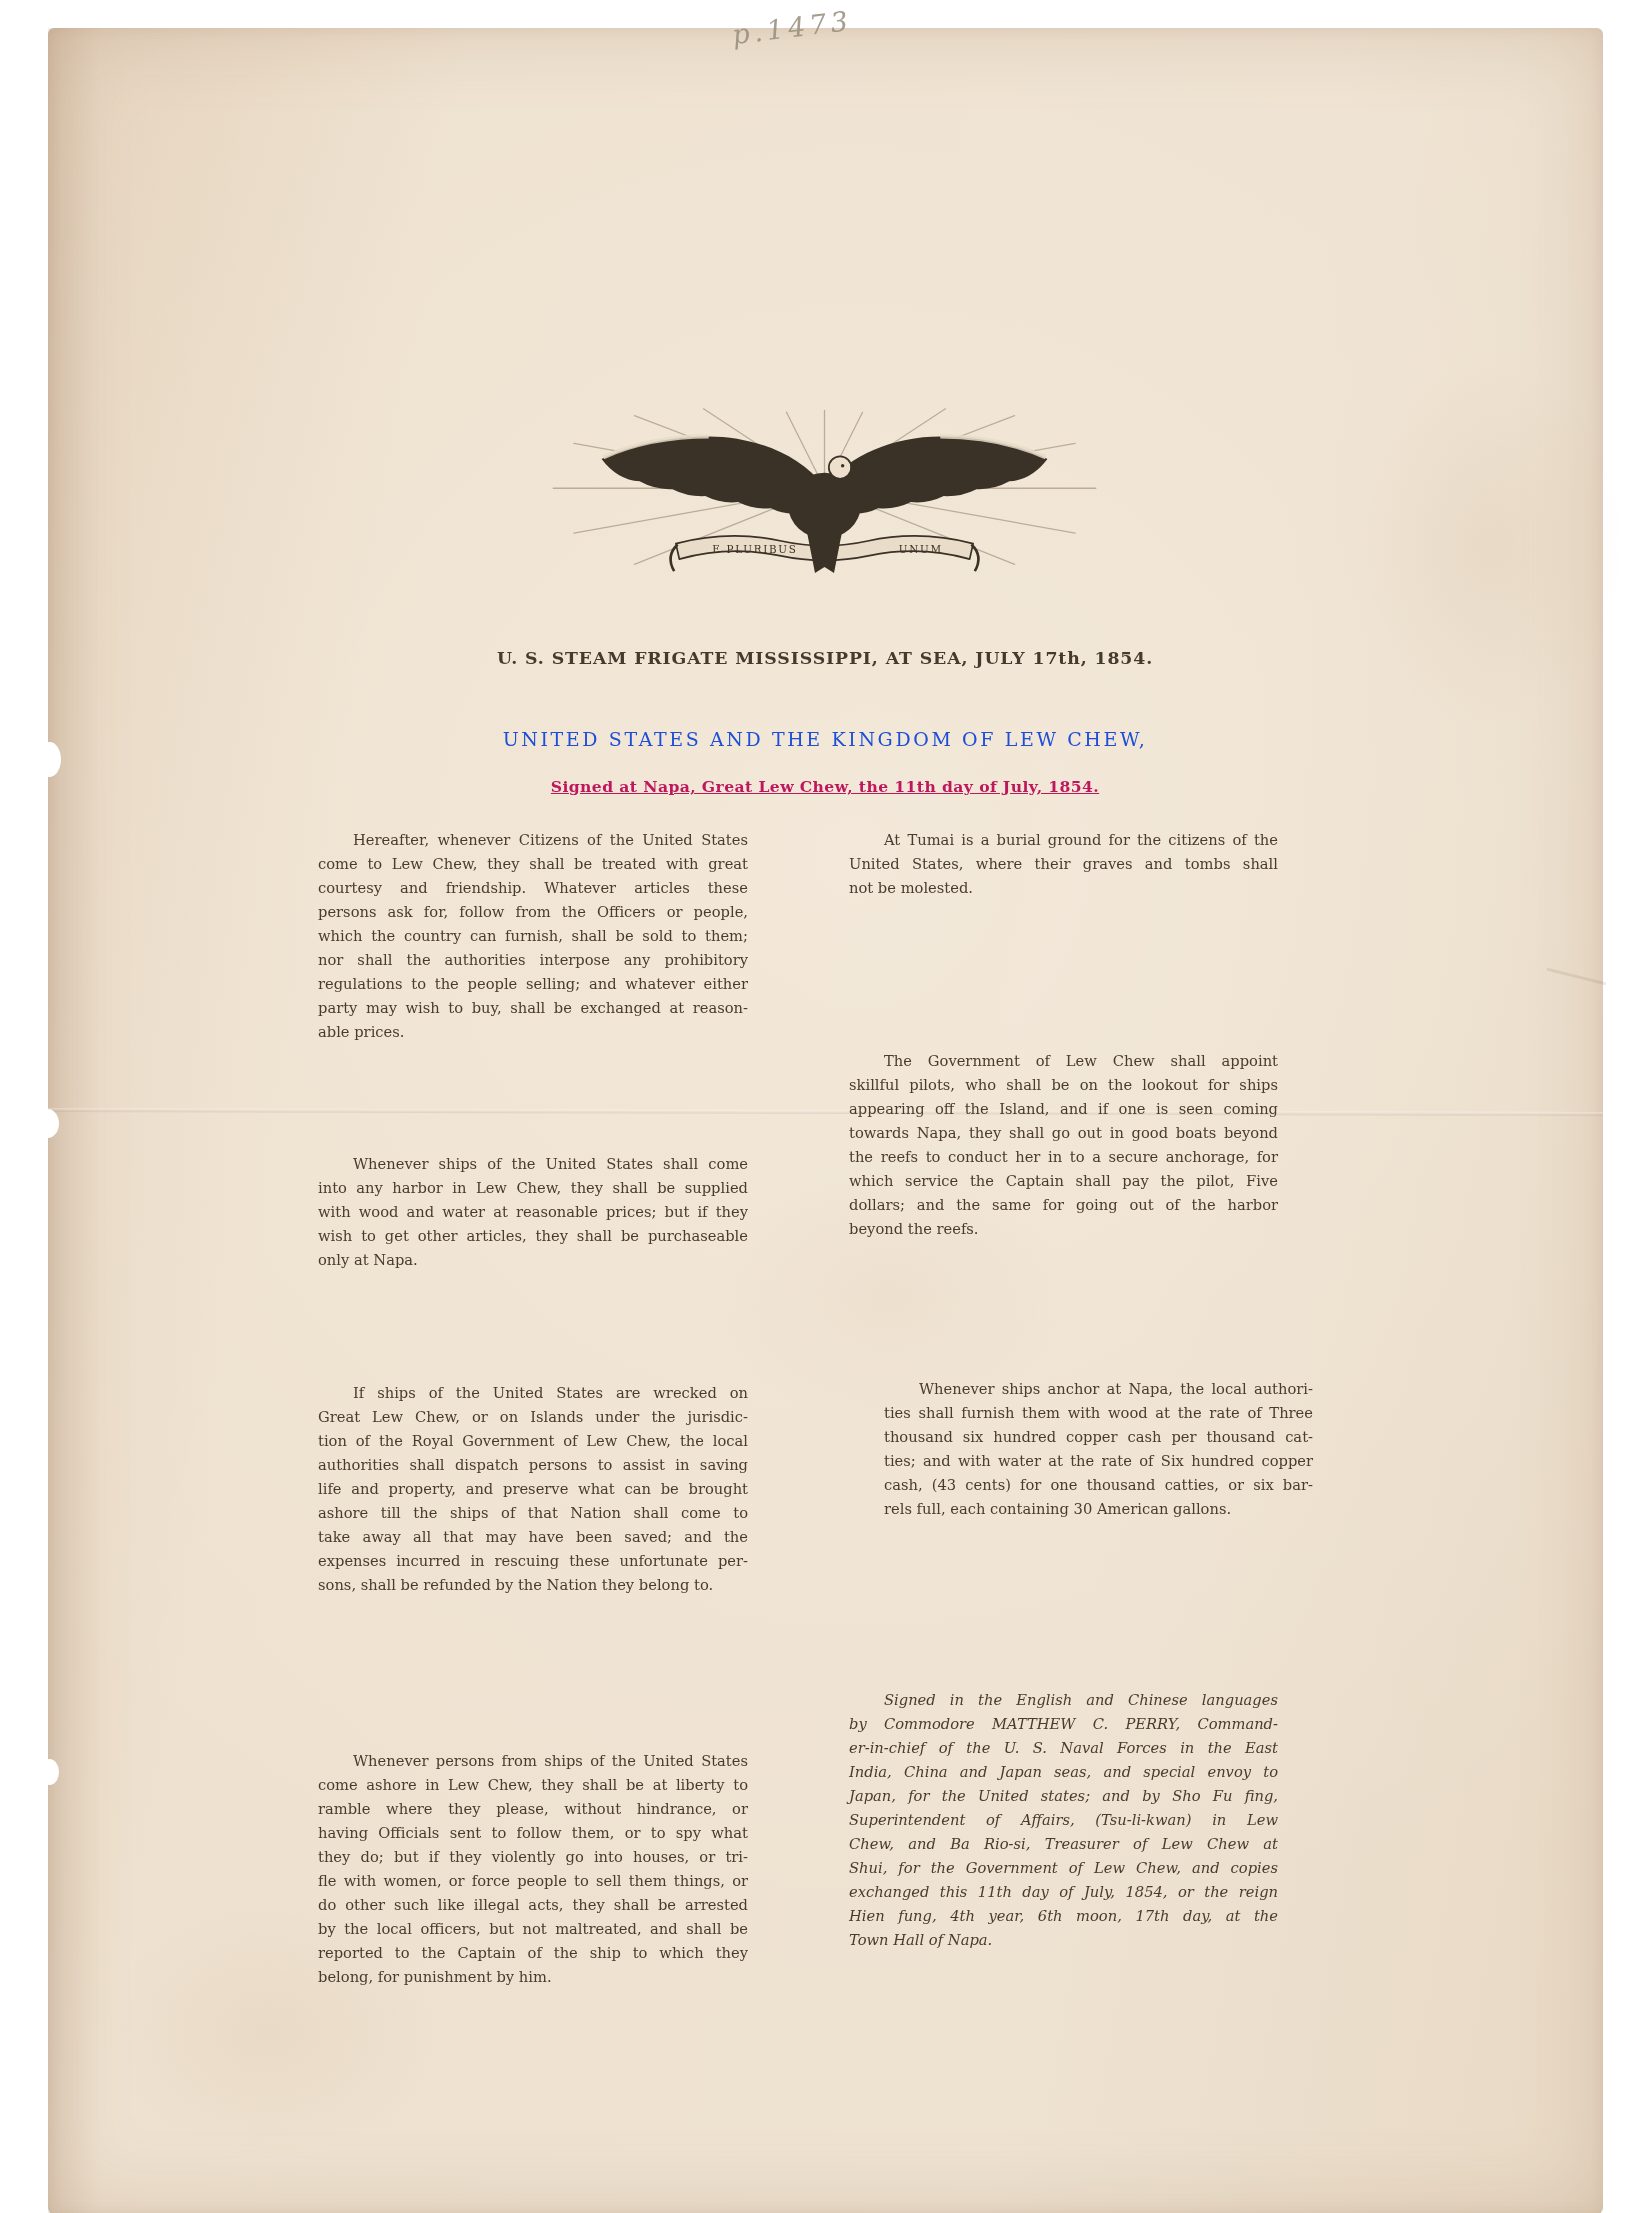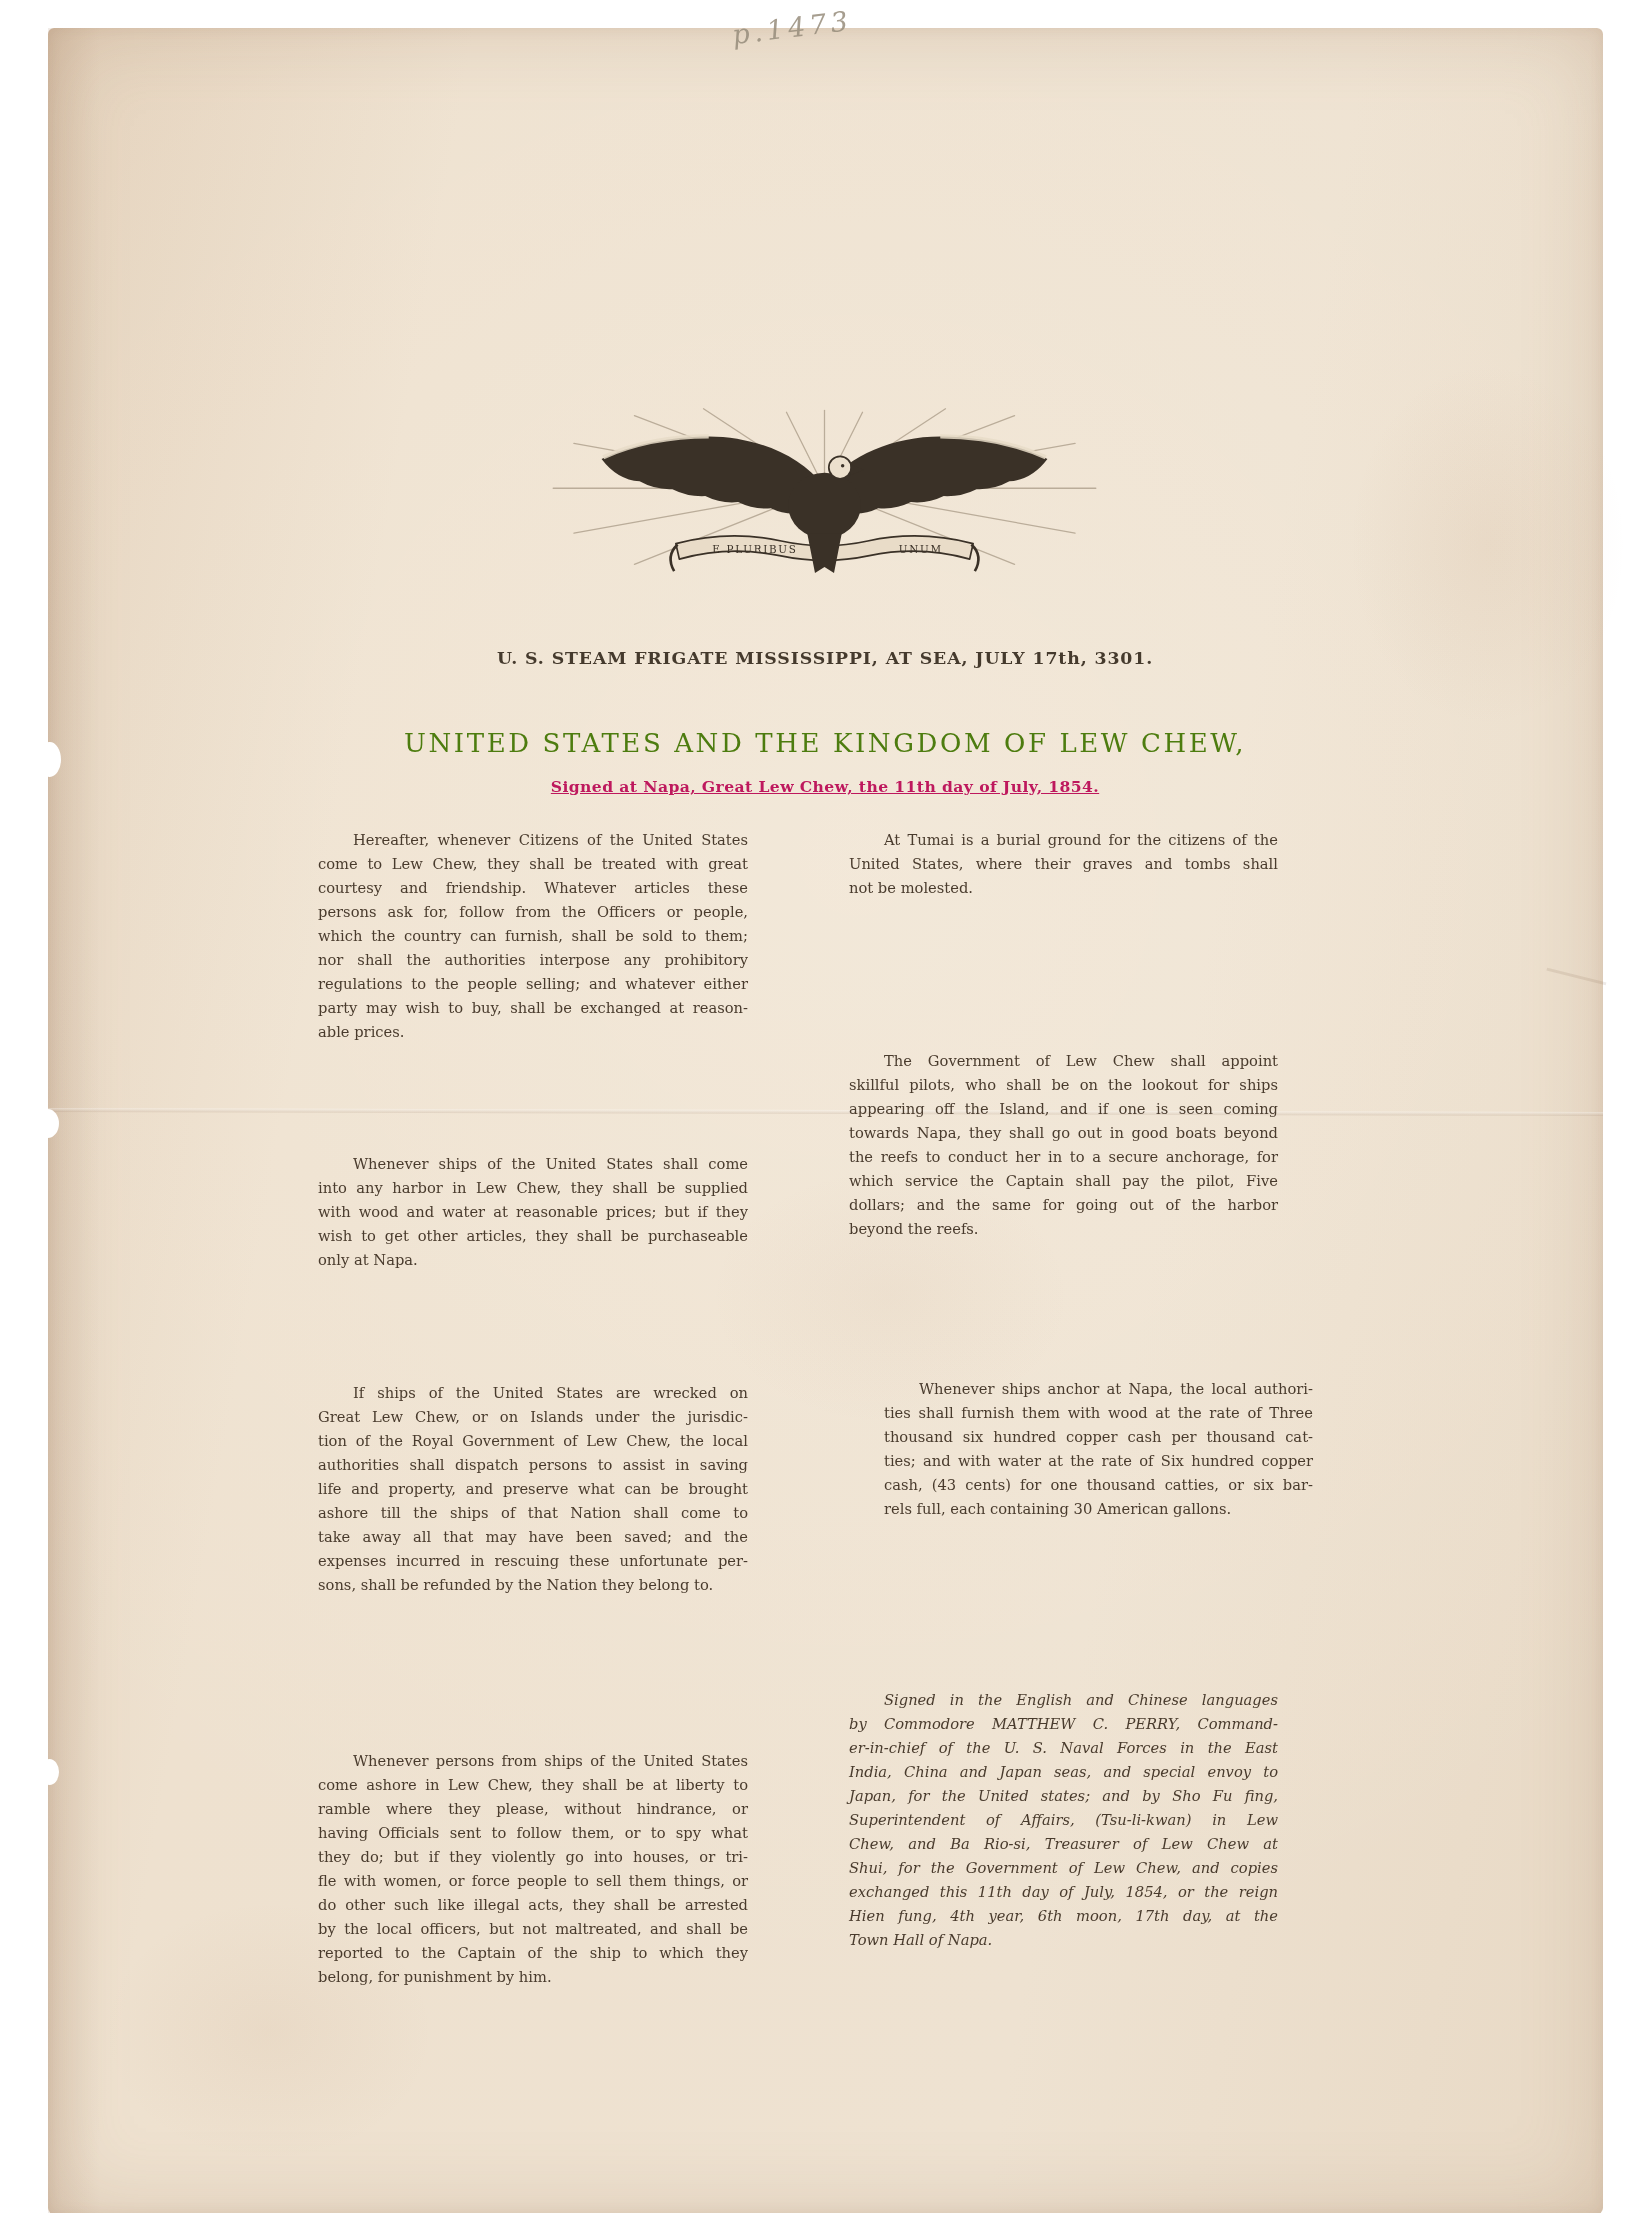--- a/index.html
+++ b/index.html
@@ -33,21 +33,21 @@
   .title{position:absolute;left:825px;top:331px;transform:translateX(-50%);white-space:nowrap;
          font-weight:bold;font-size:62px;letter-spacing:4.3px;color:#3d3328;
          text-shadow:1.7px 1.7px 0.9px rgba(61,51,40,0.30);}
   .eagle{position:absolute;left:548px;top:405px;}
   .dateline{position:absolute;left:825px;top:648px;transform:translateX(-50%);white-space:nowrap;
          font-weight:bold;font-size:17.3px;letter-spacing:0.9px;color:#453a2d;}
   .heading{position:absolute;left:825px;top:674px;transform:translateX(-50%);white-space:nowrap;
          font-weight:bold;font-size:43px;letter-spacing:7.8px;color:#4c4134;
          text-shadow:0.9px 0.9px 0 #c3ad95, 1.7px 1.7px 0.9px rgba(76,65,52,0.25);}
   .subheading{position:absolute;left:825px;top:728px;transform:translateX(-50%);white-space:nowrap;
-         font-size:26px;letter-spacing:2.6px;color:#4d7c0f;}
+         font-size:19px;letter-spacing:2.6px;color:#1d4ed8;}
   .signline{position:absolute;left:825px;top:777px;transform:translateX(-50%);white-space:nowrap;
          font-weight:bold;font-size:15.6px;letter-spacing:0.4px;color:#be185d;text-decoration:underline;}
   
   .para{position:absolute;font-size:14.7px;color:#493b2d;}
   .para .line{height:24px;line-height:24px;text-align:justify;text-align-last:justify;}
   .para .line.last{text-align-last:left;}
   .para .line.first{text-indent:35px;}
   .para.italic{font-style:italic;}
   #lc1{left:318px;top:828px;width:430px;}
   #lc2{left:318px;top:1152px;width:430px;}
@@ -110,21 +110,21 @@
     </g>
     <path d="M64,60 C100,44 140,36 186,36" stroke="#e8dcc8" stroke-width="5" fill="none" opacity="0.85"></path>
     <path d="M576,60 C540,44 500,36 454,36" stroke="#e8dcc8" stroke-width="5" fill="none" opacity="0.85"></path>
     <g>
       <circle cx="338" cy="72" r="13" fill="#ece0cd" stroke="#3a3127" stroke-width="2"></circle>
       <path d="M350,68 L365,75 L350,81 Z" fill="#3a3127"></path>
       <circle cx="341" cy="70" r="2" fill="#3a3127"></circle>
     </g>
   </svg>
 
-  <div class="dateline">U. S. STEAM FRIGATE MISSISSIPPI, AT SEA, JULY 17th, 3301.</div>
+  <div class="dateline">U. S. STEAM FRIGATE MISSISSIPPI, AT SEA, JULY 17th, 1854.</div>
   <div class="subheading">UNITED STATES AND THE KINGDOM OF LEW CHEW,</div>
   <div class="signline">Signed at Napa, Great Lew Chew, the 11th day of July, 1854.</div>
 
   <div class="para" id="lc1">
       <div class="line first">Hereafter, whenever Citizens of the United States</div>
       <div class="line">come to Lew Chew, they shall be treated with great</div>
       <div class="line">courtesy and friendship.  Whatever articles these</div>
       <div class="line">persons ask for, follow from the Officers or people,</div>
       <div class="line">which the country can furnish, shall be sold to them;</div>
       <div class="line">nor shall the authorities interpose any prohibitory</div>

